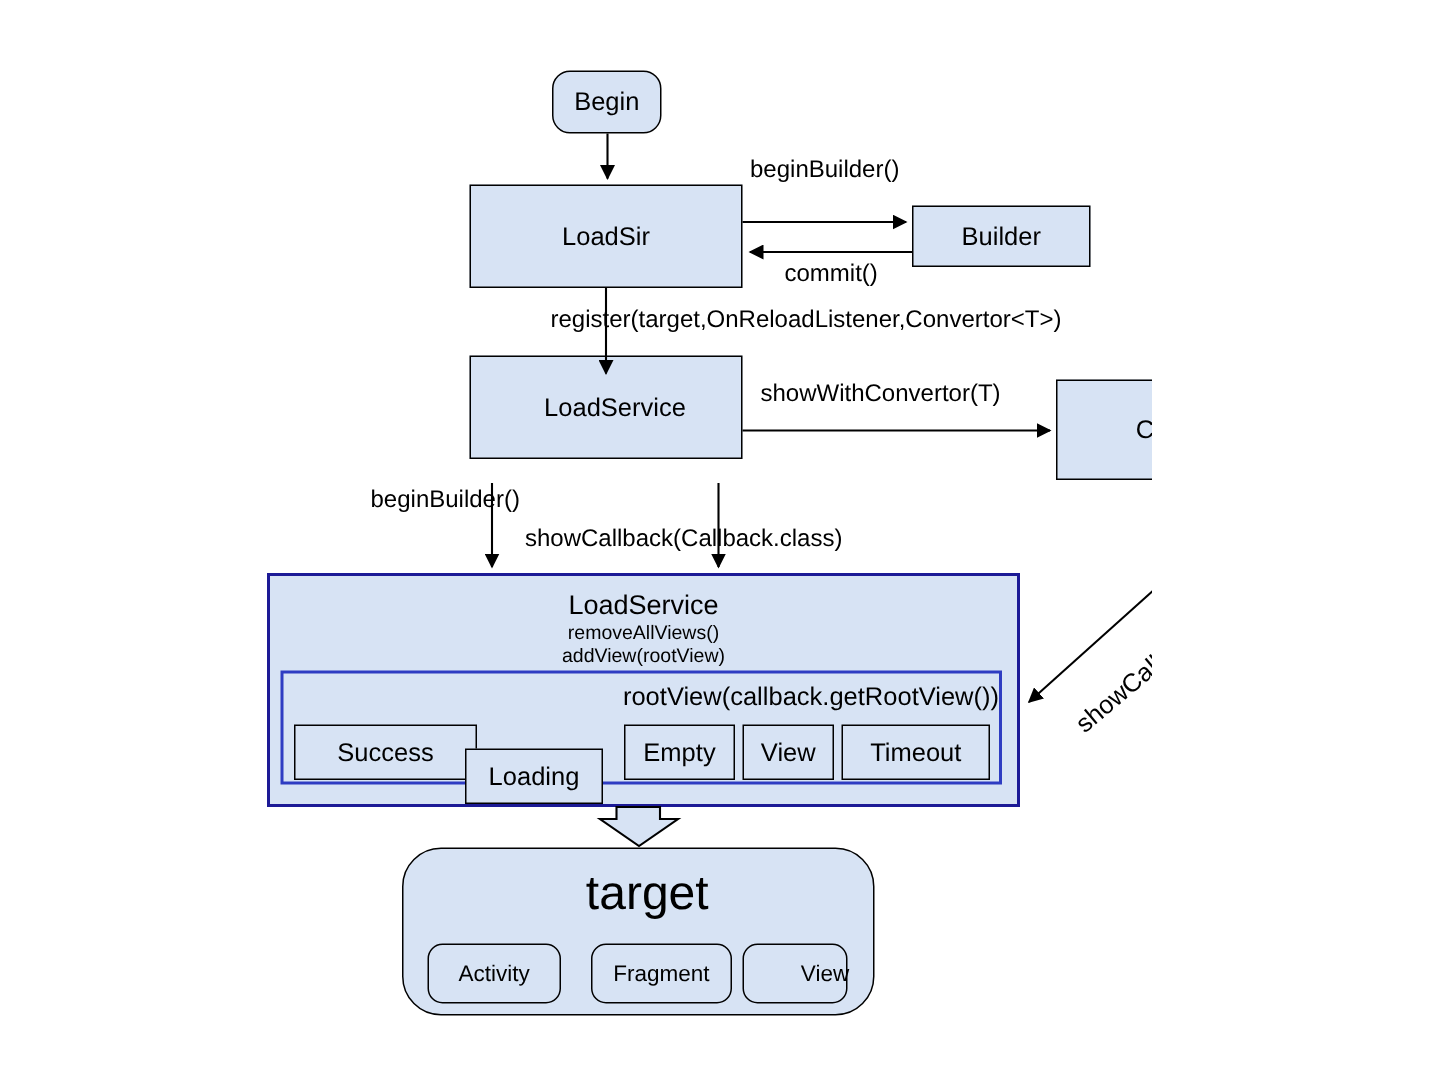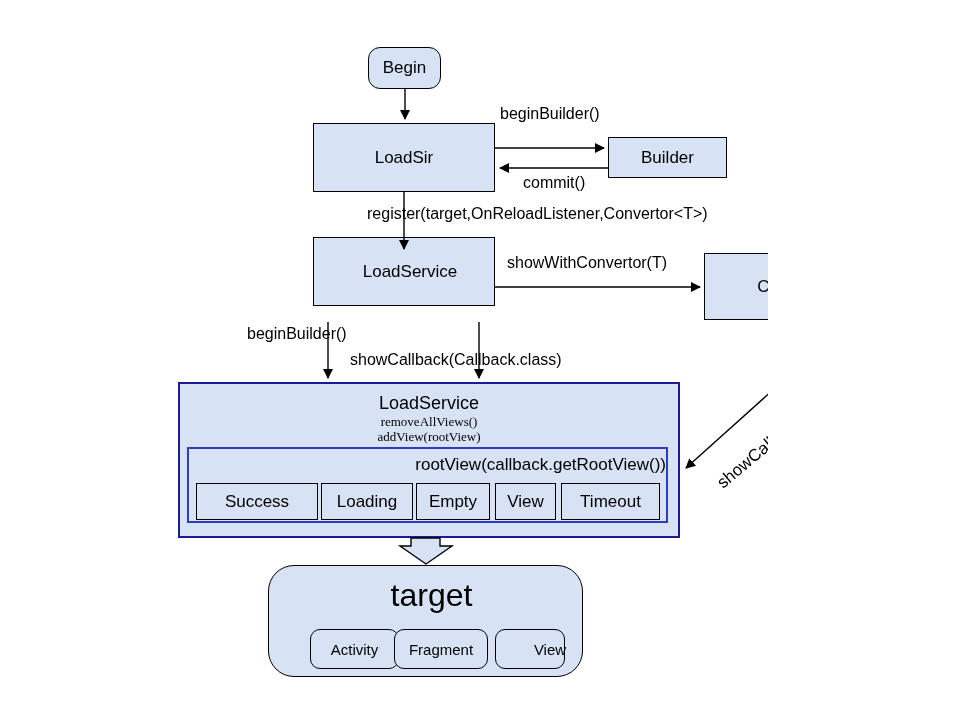--- a/index.html
+++ b/index.html
@@ -23,21 +23,21 @@
     position:absolute; white-space:nowrap; font-size:16px;
   }
   #loadlayout {
     position:absolute; box-sizing:border-box;
     background:var(--box-fill);
     border:2px solid var(--layout-border);
     left:178px; top:382px; width:502px; height:156px;
     text-align:center;
   }
   #loadlayout .ll-title { font-size:18px; margin-top:9px; line-height:1.15; }
-  #loadlayout .ll-method { font-size:13px; line-height:1.18;font-family:Liberation Serif, serif; }
+  #loadlayout .ll-method { font-size:13px; line-height:1.18; }
   #rootview {
     position:absolute; box-sizing:border-box;
     background:var(--box-fill);
     border:2px solid var(--rootview-border);
     left:7px; top:63px; width:481px; height:76px;
     text-align:right;
   }
   #rootview .rv-title { font-size:17px; margin-top:6px; }
   .state-box {
     position:absolute; box-sizing:border-box; top:34px; height:37px;
@@ -87,30 +87,30 @@
   <div class="box" style="left:704px; top:253px; width:181px; height:67px;">Convertor</div>
 
   <div id="loadlayout">
     <div class="ll-title">LoadService</div>
     <div class="ll-method">removeAllViews()</div>
     <div class="ll-method">addView(rootView)</div>
 
     <div id="rootview">
       <div class="rv-title">rootView(callback.getRootView())</div>
       <div class="state-box" style="left:7px;   width:122px;">Success</div>
-      <div class="state-box" style="left:132px; width:92px;">Loading</div>
+      <div class="state-box" style="left:121px; width:92px;margin-top:16px;">Loading</div>
       <div class="state-box" style="left:227px; width:74px;">Empty</div>
       <div class="state-box" style="left:306px; width:61px;">View</div>
       <div class="state-box" style="left:372px; width:99px;">Timeout</div>
     </div>
   </div>
 
   <div id="target">
     <div class="tg-title">target</div>
-    <div class="tg-child" style="left:41px;  width:89px;">Activity</div>
+    <div class="tg-child" style="left:16px;  width:89px;">Activity</div>
     <div class="tg-child" style="left:125px; width:94px;">Fragment</div>
     <div class="tg-child" style="left:226px; width:70px;padding-left:40px;">View</div>
   </div>
 
   <div class="label" style="left:500px; top:105px;">beginBuilder()</div>
   <div class="label" style="left:523px; top:174px;">commit()</div>
   <div class="label" style="left:367px; top:205px;">register(target,OnReloadListener,Convertor&lt;T&gt;)</div>
   <div class="label" style="left:507px; top:254px;">showWithConvertor(T)</div>
   <div class="label" style="left:247px; top:325px;">beginBuilder()</div>
   <div class="label" style="left:350px; top:351px;">showCallback(Callback.class)</div>

